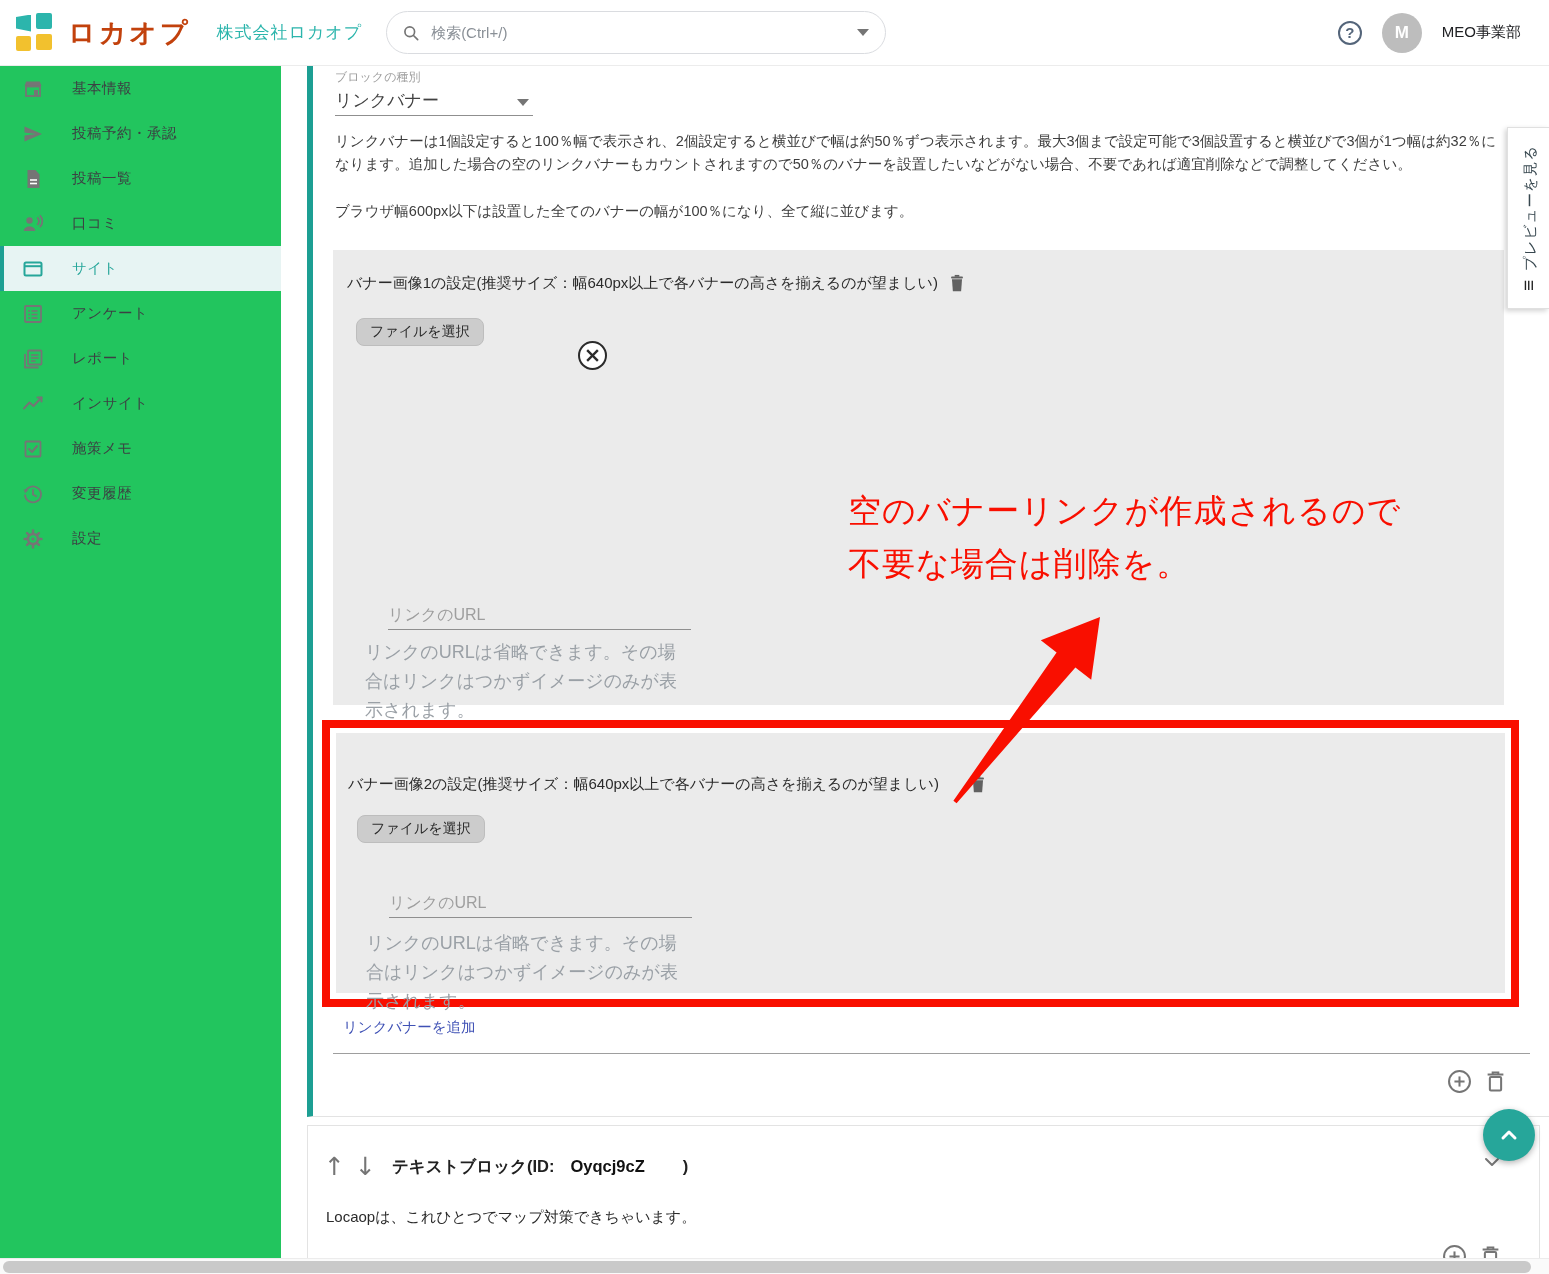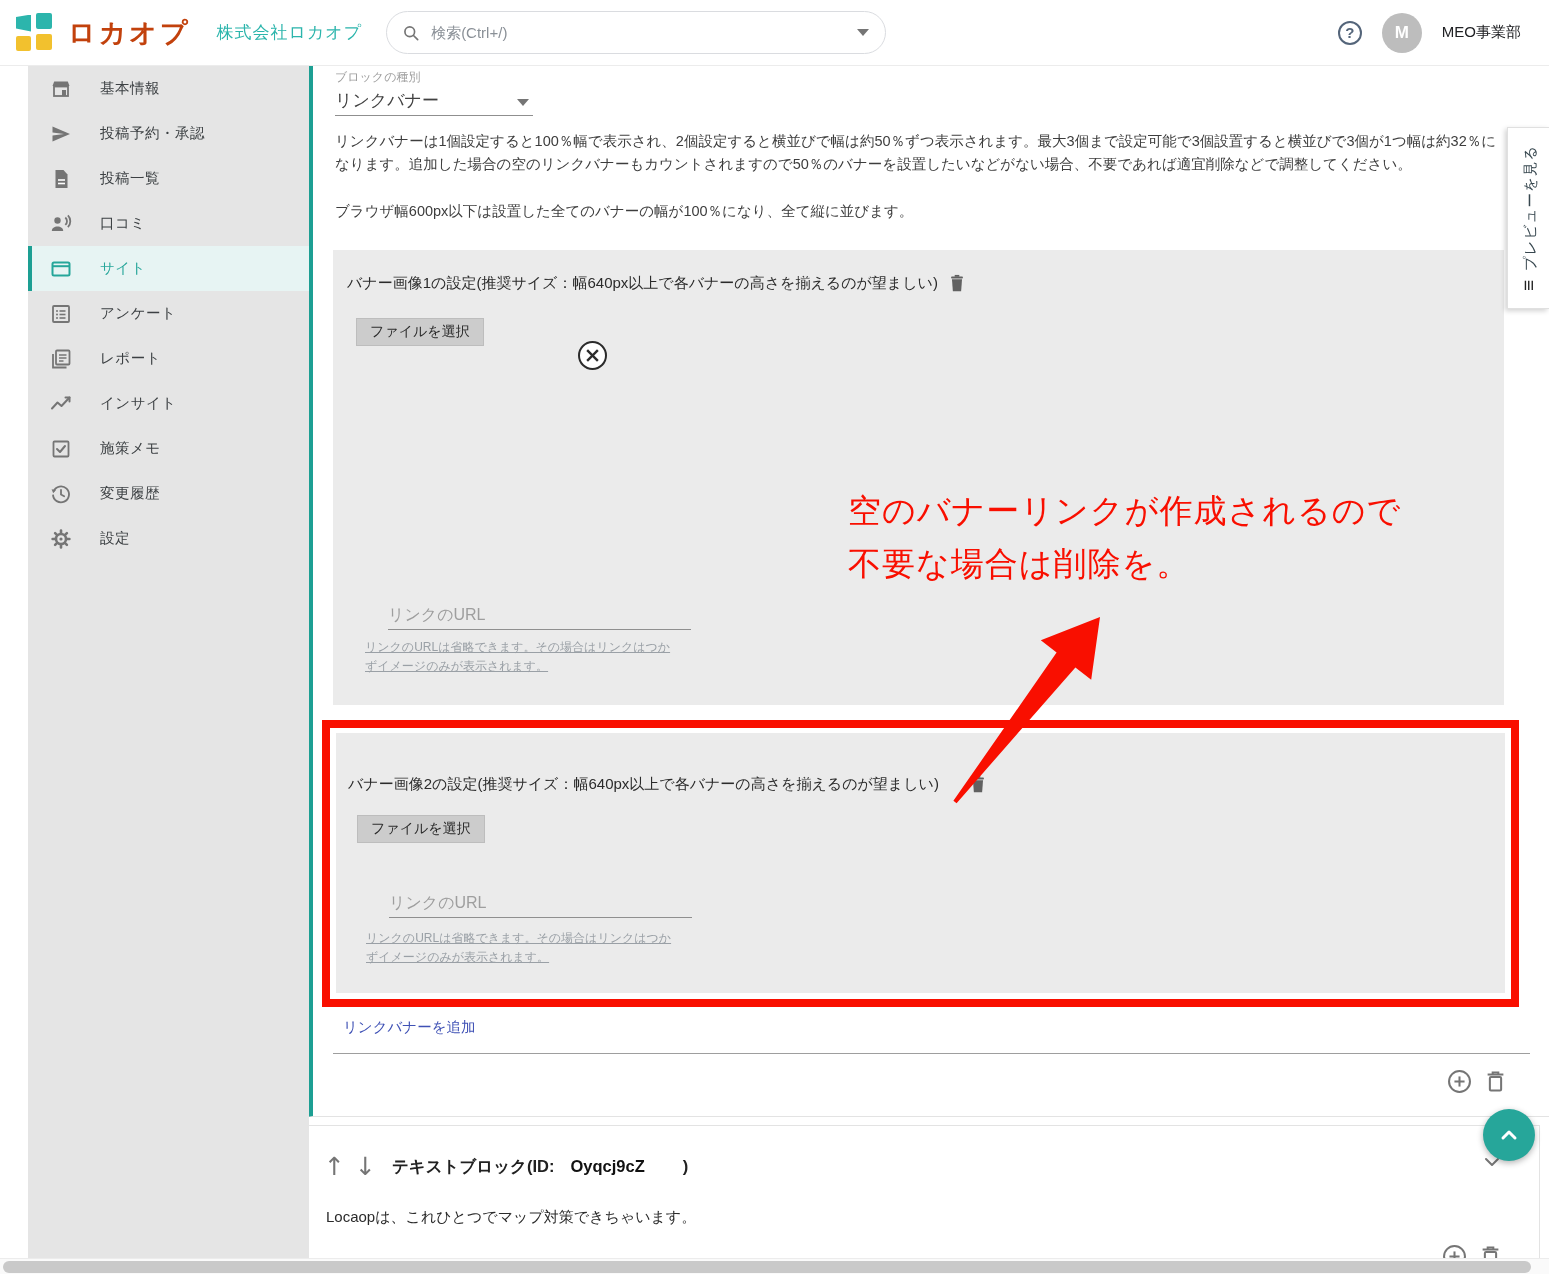--- a/index.html
+++ b/index.html
@@ -29,21 +29,21 @@
   .caret-down { width:0; height:0; border-left:6px solid transparent; border-right:6px solid transparent;
     border-top:7px solid #757575; }
   .hdr-right { margin-left:auto; display:flex; align-items:center; gap:20px; padding-right:12px; }
   .help-btn { width:24px; height:24px; border-radius:50%; border:2px solid #54657a; color:#54657a;
     display:flex; align-items:center; justify-content:center; font-size:15px; font-weight:bold; cursor:pointer; }
   .avatar { width:40px; height:40px; border-radius:50%; background:#bdbdbd; color:#fff;
     display:flex; align-items:center; justify-content:center; font-size:17px; font-weight:bold; }
   .dept { font-size:15px; color:#202124; }
 
   
-  .sidebar { position:absolute; left:0; top:66px; width:281px; bottom:0; background:#e5e5e5; z-index:20;margin-left:28px; }
+  .sidebar { position:absolute; left:0; top:66px; width:281px; bottom:0; background:#22c55e; z-index:20; }
   .side-item { position:relative; height:45px; display:flex; align-items:center; padding-left:20px;
     cursor:pointer; }
   .side-icon { width:26px; height:26px; display:flex; align-items:center; justify-content:center; }
   .side-label { margin-left:26px; font-size:14.5px; color:#3c4043; letter-spacing:0.5px; }
   .side-item.active { background:#e7f4f3; }
   .side-item.active::before { content:""; position:absolute; left:0; top:0; bottom:0; width:4px; background:#1d9f93; }
   .side-item.active .side-label { color:#26a69a; }
 
   
   .card1 { position:absolute; left:307px; top:66px; width:1411px; height:1051px; background:#fff;
@@ -55,30 +55,30 @@
   .select-box .caret-down { position:absolute; right:4px; top:13px; border-left-width:6px; border-right-width:6px; }
   .para { position:absolute; left:22px; width:1168px; font-size:14.5px; line-height:1.6; color:#3d3d3d; }
   .para1 { top:64px; }
   .para2 { top:134px; }
 
   .gray-sec { position:absolute; background:#ebebeb; }
   .sec1 { left:20px; top:184px; width:1171px; height:455px; }
   .sec-title-row { position:absolute; display:flex; align-items:center; gap:8px; }
   .sec-title { font-size:15px; color:#2b2b2b; }
   .trash-sm { cursor:pointer; display:flex; }
-  .file-btn { position:absolute; background:#cccccc; border:1px solid #bdbdbd; border-radius:0;
+  .file-btn { position:absolute; background:#cccccc; border:1px solid #bdbdbd; border-radius:8px;
     padding:4px 13px; font-size:14px; color:#2b2b2b; cursor:pointer; font-family:inherit; }
   .img-ph { position:absolute; background:#3e695f; display:flex; align-items:center; justify-content:center; }
   .img-ph span { color:#fff; font-size:31px; letter-spacing:1px; }
   .img-close { position:absolute; width:29px; height:29px; border-radius:50%; background:#fff;
     border:2px solid #2b2b2b; display:flex; align-items:center; justify-content:center; cursor:pointer; }
   .url-input { position:absolute; width:303px; height:30px; border:none; border-bottom:1px solid #8f8f8f;
     background:transparent; font-size:16px; color:#424242; outline:none; font-family:inherit;margin-left:23px; }
   .url-input::placeholder { color:#9e9e9e; }
-  .helper { position:absolute; width:312px; font-size:12px; line-height:1.6; color:#9aa0a6;text-decoration:underline; }
+  .helper { position:absolute; width:312px; font-size:18px; line-height:1.6; color:#9aa0a6; }
 
   .red-box { position:absolute; left:9px; top:654px; width:1197px; height:287px;
     border:8px solid #f90f00; background:#fff; }
   .sec2 { position:absolute; left:6px; top:5px; width:1169px; height:260px; background:#ebebeb; }
 
   .add-link { position:absolute; left:30px; top:952px; font-size:14.5px; color:#3f51b5; cursor:pointer; }
   .divider { position:absolute; left:20px; top:987px; width:1197px; height:0; border-top:1px solid #9e9e9e; }
   .card-actions { position:absolute; left:1132px; top:1001px; display:flex; gap:8px; }
   .icon-btn { width:28px; height:28px; display:flex; align-items:center; justify-content:center; cursor:pointer; }
 

